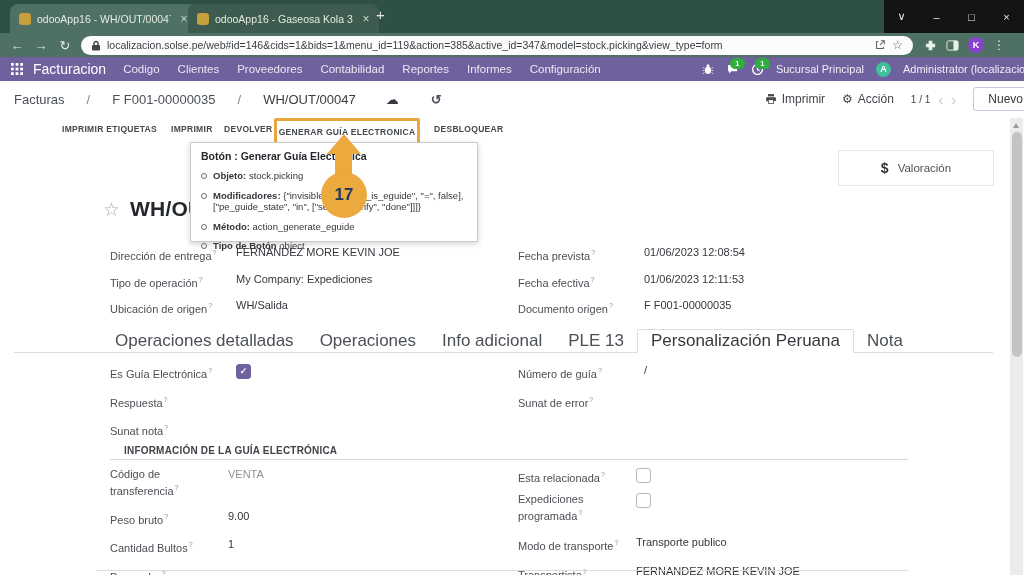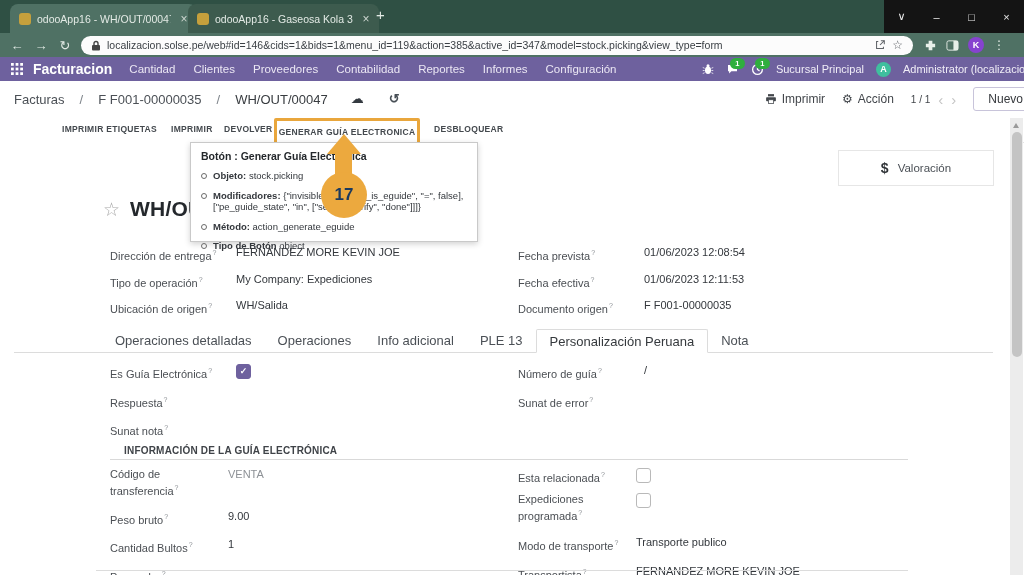--- a/index.html
+++ b/index.html
@@ -23,32 +23,32 @@
   .url-text{flex:1;font-size:10.5px;color:#3a3f44;white-space:nowrap;overflow:hidden;}
   .pill-ic{flex:0 0 auto;display:flex;align-items:center;}
   .star-glyph{font-size:12px;color:#5f6368;line-height:1;}
   .chrome-right{display:flex;align-items:center;gap:9px;margin-left:3px;}
   .avatar-k{width:16px;height:16px;border-radius:50%;background:#8643cf;color:#fff;font-size:9px;font-weight:700;display:flex;align-items:center;justify-content:center;}
   .dots{color:#e8efe9;font-size:12px;}
 
   
   .odoo-nav{position:absolute;left:0;top:57px;width:1024px;height:24px;background:#6e619e;display:flex;align-items:center;padding:0 11px;}
   .grid-icon{margin-right:10px;display:flex;}
-  .app-name{font-size:14px;font-weight:700;color:#fff;margin-right:17px;}
+  .app-name{font-size:14px;font-weight:400;color:#fff;margin-right:17px;}
   .nav-item{font-size:11.5px;color:#ebe7f4;margin-right:18px;white-space:nowrap;}
   .nav-right{margin-left:auto;display:flex;align-items:center;gap:12px;}
   .ib{position:relative;display:flex;}
   .badge{position:absolute;top:-5px;right:-6px;min-width:11px;height:11px;border-radius:6px;background:#2fae3e;color:#fff;font-size:7.5px;font-weight:700;display:flex;align-items:center;justify-content:center;padding:0 2px;}
   .company{font-size:11px;color:#f0edf7;white-space:nowrap;}
   .avatar-a{width:15px;height:15px;border-radius:50%;background:#3fbf9e;color:#fff;font-size:9px;font-weight:700;display:flex;align-items:center;justify-content:center;}
   .user-name{font-size:11px;color:#f0edf7;white-space:nowrap;}
 
   
   .control-panel{position:absolute;left:0;top:81px;width:1024px;height:36px;background:#fff;display:flex;align-items:center;padding:0 14px;}
-  .breadcrumb{display:flex;align-items:flex-start;gap:15px;font-size:13px;color:#4b5056;}
+  .breadcrumb{display:flex;align-items:center;gap:22px;font-size:13px;color:#4b5056;}
   .crumb{white-space:nowrap;}
   .crumb.current{color:#383c40;}
   .crumb-sep{color:#7e848a;}
   .save-ic{font-size:13px;color:#343a40;margin-left:8px;line-height:1;}
   .discard-ic{font-size:13px;color:#495057;margin-left:10px;line-height:1;font-weight:700;}
   .cp-right{margin-left:auto;display:flex;align-items:center;gap:17px;}
   .cp-item{display:flex;align-items:center;gap:5px;font-size:12px;color:#42464b;white-space:nowrap;}
   .gear-ic{font-size:12px;color:#42464b;line-height:1;}
   .pager{display:flex;align-items:center;gap:8px;}
   .pager-text{font-size:10px;color:#42464b;}
@@ -79,21 +79,21 @@
   .frow{display:flex;align-items:flex-start;margin-bottom:10px;}
   .flabel{flex:0 0 120px;font-size:11px;color:#4b4f54;line-height:13px;padding-right:6px;}
   .sec .flabel{flex-basis:112px;}
   .fvalue{font-size:11px;color:#33373c;line-height:13px;}
   .fvalue.muted{color:#8d9196;}
   sup.hint{font-size:7px;color:#8d9196;margin-left:1px;vertical-align:super;}
   .checkbox{width:13px;height:13px;border-radius:3px;border:1px solid #b9b9b9;background:#fff;display:flex;align-items:center;justify-content:center;flex:0 0 13px;}
   .checkbox.checked{background:#6e619e;border-color:#6e619e;}
   .checkbox .ck{color:#fff;font-size:9px;line-height:1;font-weight:700;}
   .notebook{position:absolute;left:14px;top:187px;width:979px;height:24px;border-bottom:1px solid #dcdcdc;display:flex;align-items:stretch;padding-left:88px;box-sizing:border-box;}
-  .ntab{display:flex;align-items:center;padding:0 13px;font-size:13px;color:#4b5056;white-space:nowrap;}
+  .ntab{display:flex;align-items:center;padding:0 13px;font-size:17px;color:#4b5056;white-space:nowrap;}
   .ntab.active{background:#fff;border:1px solid #dcdcdc;border-bottom:1px solid #fff;margin-bottom:-1px;border-radius:2px 2px 0 0;color:#35393d;}
   .tabcontent{position:absolute;left:110px;top:222px;width:800px;display:flex;gap:16px;}
   .tabcontent .frow{margin-bottom:12px;}
   .section-title{position:absolute;left:124px;top:303px;font-size:10px;font-weight:700;color:#3f4348;letter-spacing:.2px;}
   .section-line{position:absolute;left:110px;top:317px;width:798px;border-top:1px solid #d9d9d9;}
   .section-grid{position:absolute;left:110px;top:326px;width:800px;display:flex;gap:16px;}
   .mb12{margin-bottom:12px!important;}
   .mb8{margin-bottom:8px!important;}
   .mb14{margin-bottom:14px!important;}
   .bottom-line{position:absolute;left:96px;top:428px;width:812px;border-top:1px solid #dcdcdc;}
@@ -187,21 +187,21 @@
           <rect x="10" width="3" height="3"></rect>
           <rect y="5" width="3" height="3"></rect>
           <rect x="5" y="5" width="3" height="3"></rect>
           <rect x="10" y="5" width="3" height="3"></rect>
           <rect y="10" width="3" height="3"></rect>
           <rect x="5" y="10" width="3" height="3"></rect>
           <rect x="10" y="10" width="3" height="3"></rect>
         </svg>
     </span>
     <span class="app-name">Facturacion</span>
-    <span class="nav-item">Cantidad</span>
+    <span class="nav-item">Codigo</span>
     <span class="nav-item">Clientes</span>
     <span class="nav-item">Proveedores</span>
     <span class="nav-item">Contabilidad</span>
     <span class="nav-item">Reportes</span>
     <span class="nav-item">Informes</span>
     <span class="nav-item">Configuración</span>
     <div class="nav-right">
       <span class="ib">
         <svg width="12" height="12" viewBox="0 0 16 16" fill="#fff">
             <ellipse cx="8" cy="9.5" rx="4" ry="5"></ellipse>

